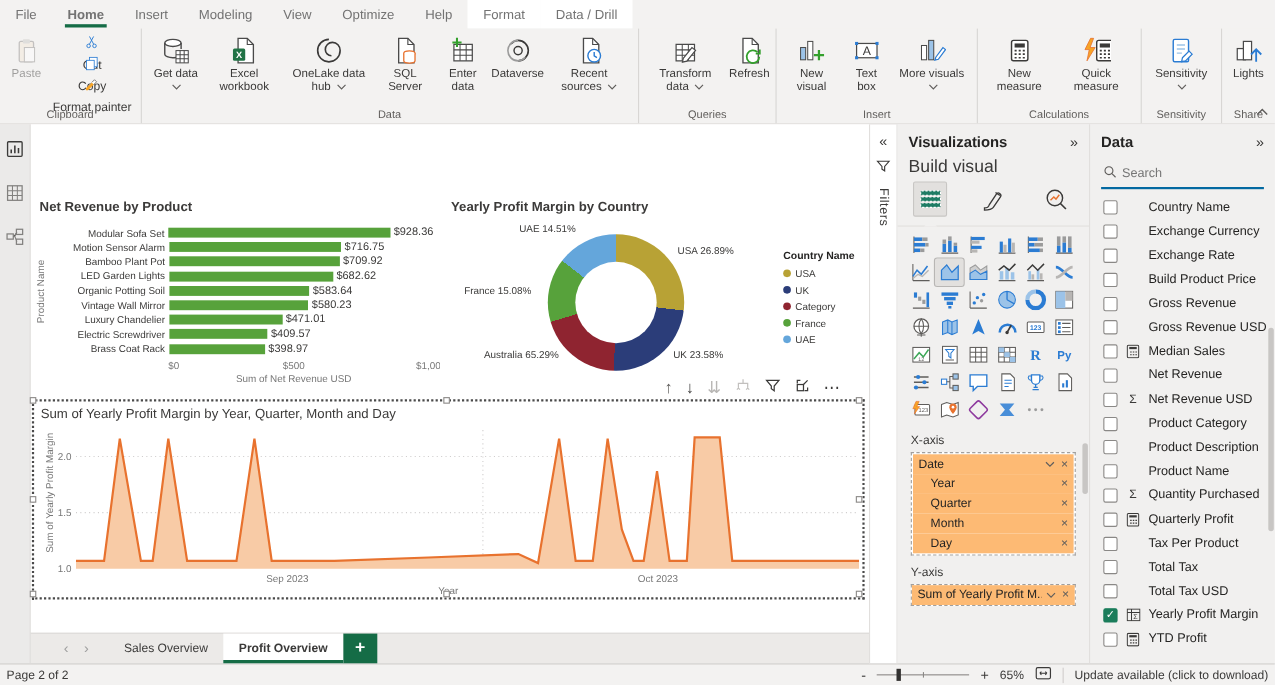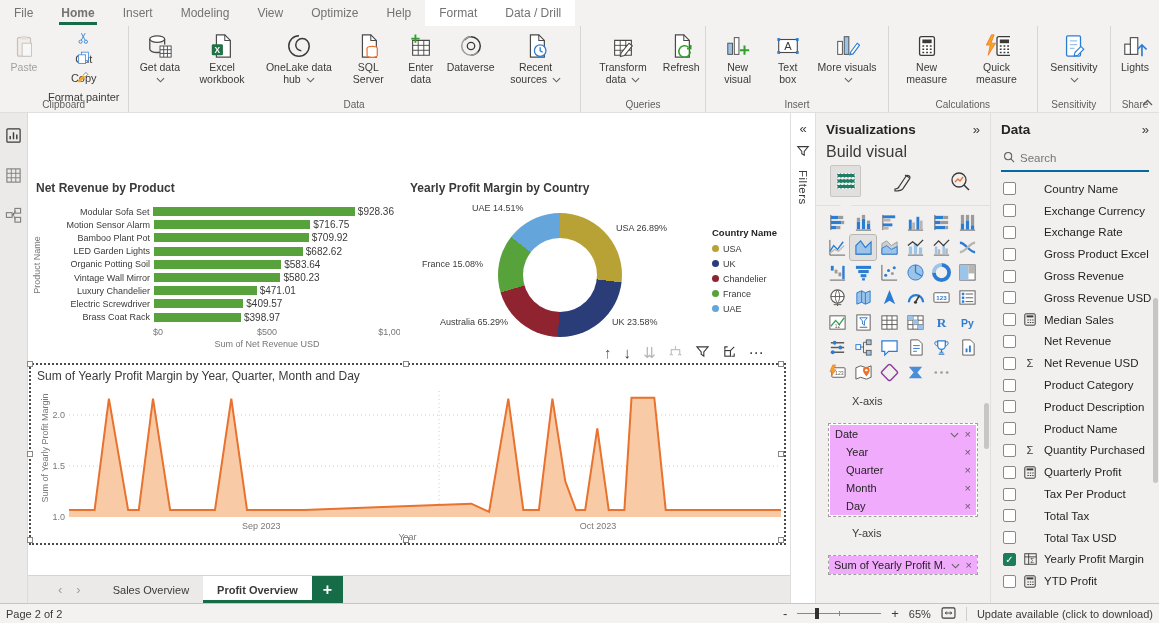--- a/index.html
+++ b/index.html
@@ -103,23 +103,23 @@
   .phead .ptitle { font-size:13.5px; font-weight:bold; color:#252423; }
   .pexp { font-size:13px; cursor:pointer; color:#3b3a39; }
   .bvlabel { padding:2px 10px 4px; font-size:16px; color:#3b3a39; }
   .viztabs { display:flex; gap:26px; padding:0 14px; align-items:center; }
   .viztab { width:34px; height:32px; display:flex; align-items:center; justify-content:center; cursor:pointer; border-radius:2px; }
   .viztab.sel { background:#e2e0de; border:1px solid #c8c6c4; }
   .notch { width:0; height:0; border-left:6px solid transparent; border-right:6px solid transparent; border-bottom:6px solid #f1f0ef; margin-left:24px; margin-top:2px; position:relative; top:1px; }
   .gallery { display:grid; grid-template-columns:repeat(6,26px); grid-auto-rows:25px; padding:4px 0 0 8px; border-top:1px solid #e1dfdd; }
   .gi { display:flex; align-items:center; justify-content:center; cursor:pointer; border-radius:2px; }
   .gi.sel { background:#e2e0de; outline:1px solid #b8b6b4; }
-  .axis-label { padding:10px 12px 16px; font-size:11px; color:#3b3a39;margin-left:24px; }
+  .axis-label { padding:10px 12px 4px; font-size:11px; color:#3b3a39; }
   .well { margin:0 12px; background:#fff; border:1px dashed #a19f9d; padding:1px; }
-  .wrow { display:flex; align-items:center; height:18px; padding:0 5px; font-size:11px; color:#252423; background:#f0abfc; }
+  .wrow { display:flex; align-items:center; height:18px; padding:0 5px; font-size:11px; color:#252423; background:#fdba74; }
   .wrow .wl { flex:1; white-space:nowrap; overflow:hidden; }
   .wrow.child { padding-left:16px; }
   .wx { color:#605e5c; font-size:11px; margin-left:6px; cursor:pointer; }
   .wc { color:#605e5c; margin-left:4px; cursor:pointer; }
   .pill { margin:0 12px; background:#fff; border:1px dashed #a19f9d; }
   .vscroll { position:absolute; right:1px; width:5px; border-radius:3px; background:#c8c6c4; }
 
   
   .search { margin:6px 10px 2px; border-bottom:2px solid #0369a1; display:flex; align-items:center; gap:5px; padding:2px 2px 3px; }
   .search input { border:0; outline:0; background:transparent; font-size:11.5px; width:120px; font-family:inherit; color:#252423; }
@@ -519,21 +519,21 @@
                 <div class="legend-item">
                   <span class="ldot" style="background:#b8a235"></span>
                   <span>USA</span>
                 </div>
                 <div class="legend-item">
                   <span class="ldot" style="background:#2b3d79"></span>
                   <span>UK</span>
                 </div>
                 <div class="legend-item">
                   <span class="ldot" style="background:#8f2430"></span>
-                  <span>Chandelier</span>
+                  <span>Category</span>
                 </div>
                 <div class="legend-item">
                   <span class="ldot" style="background:#57a23b"></span>
                   <span>France</span>
                 </div>
                 <div class="legend-item">
                   <span class="ldot" style="background:#64a6db"></span>
                   <span>UAE</span>
                 </div>
               </div>
@@ -1014,21 +1014,21 @@
             <span class="flabel">Exchange Currency</span>
           </div>
           <div class="dfield">
             <span class="cb"></span>
             <span class="ficon"></span>
             <span class="flabel">Exchange Rate</span>
           </div>
           <div class="dfield">
             <span class="cb"></span>
             <span class="ficon"></span>
-            <span class="flabel">Gross Product Excel</span>
+            <span class="flabel">Build Product Price</span>
           </div>
           <div class="dfield">
             <span class="cb"></span>
             <span class="ficon"></span>
             <span class="flabel">Gross Revenue</span>
           </div>
           <div class="dfield">
             <span class="cb"></span>
             <span class="ficon"></span>
             <span class="flabel">Gross Revenue USD</span>

